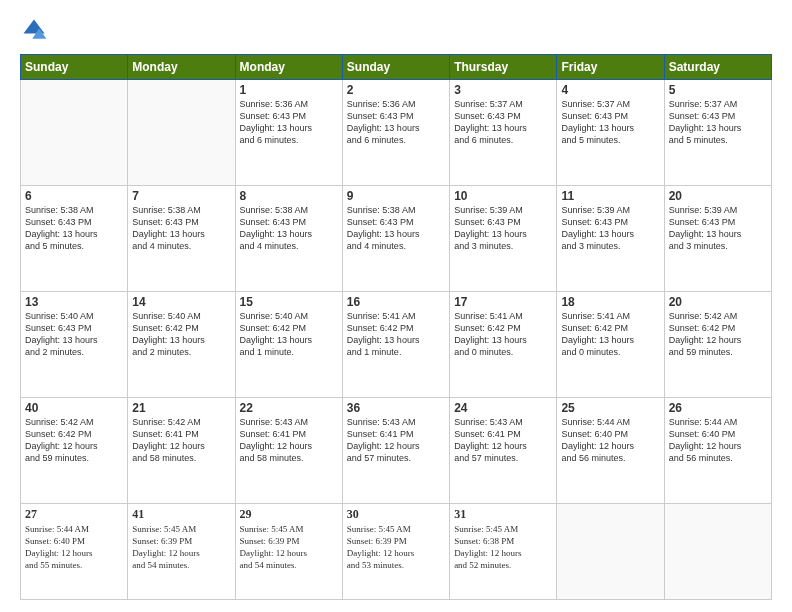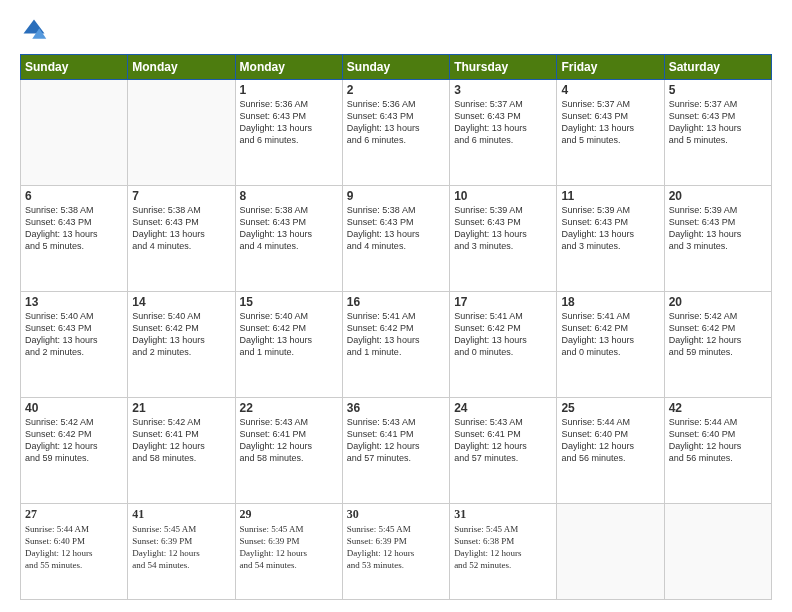--- a/index.html
+++ b/index.html
@@ -316,21 +316,21 @@
 and 57 minutes.</div>
           </td>
           <td>
             <span class="day-num">25</span>
             <div class="cell-text" style="white-space: pre-line;">Sunrise: 5:44 AM
 Sunset: 6:40 PM
 Daylight: 12 hours
 and 56 minutes.</div>
           </td>
           <td>
-            <span class="day-num">42</span>
+            <span class="day-num">26</span>
             <div class="cell-text" style="white-space: pre-line;">Sunrise: 5:44 AM
 Sunset: 6:40 PM
 Daylight: 12 hours
 and 56 minutes.</div>
           </td>
         </tr>
         <tr>
           <td>
             <span class="day-num">27</span>
             <div class="cell-text" style="white-space: pre-line;">Sunrise: 5:44 AM

